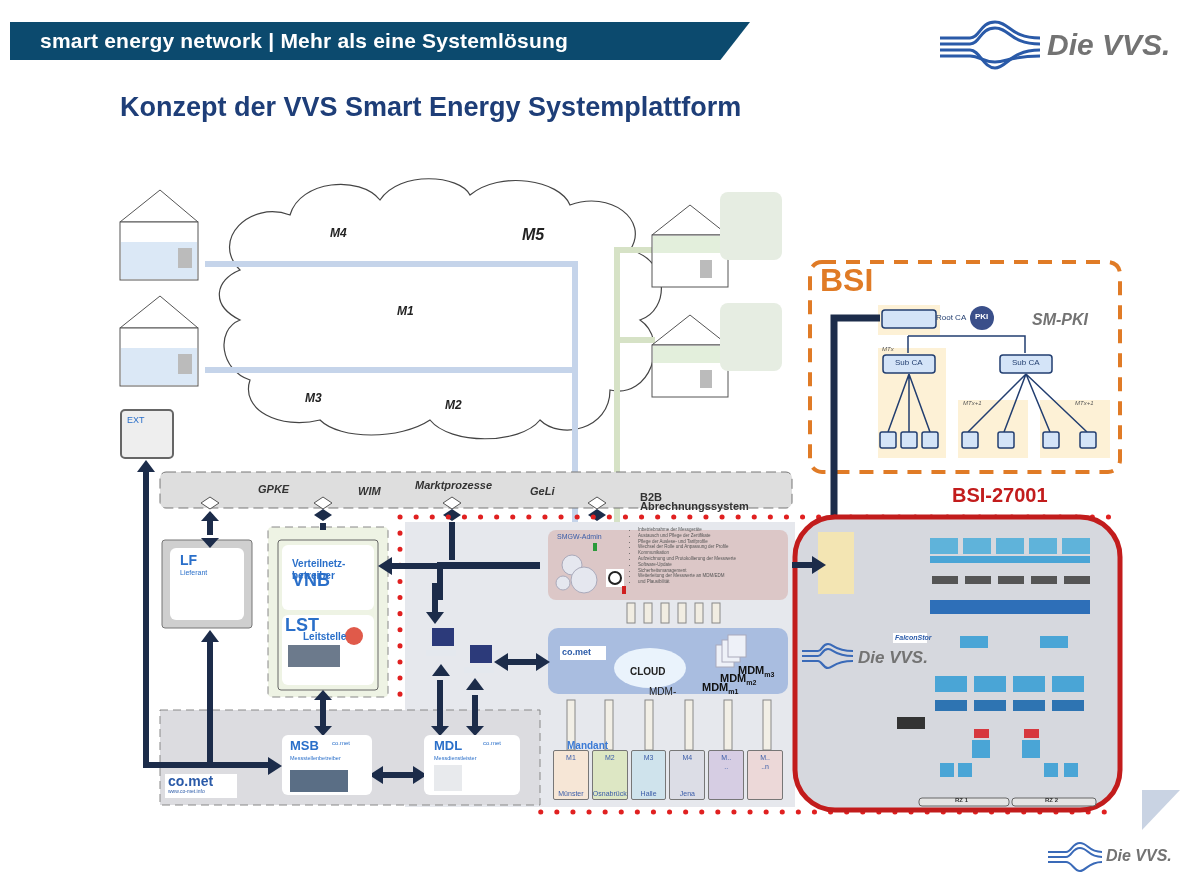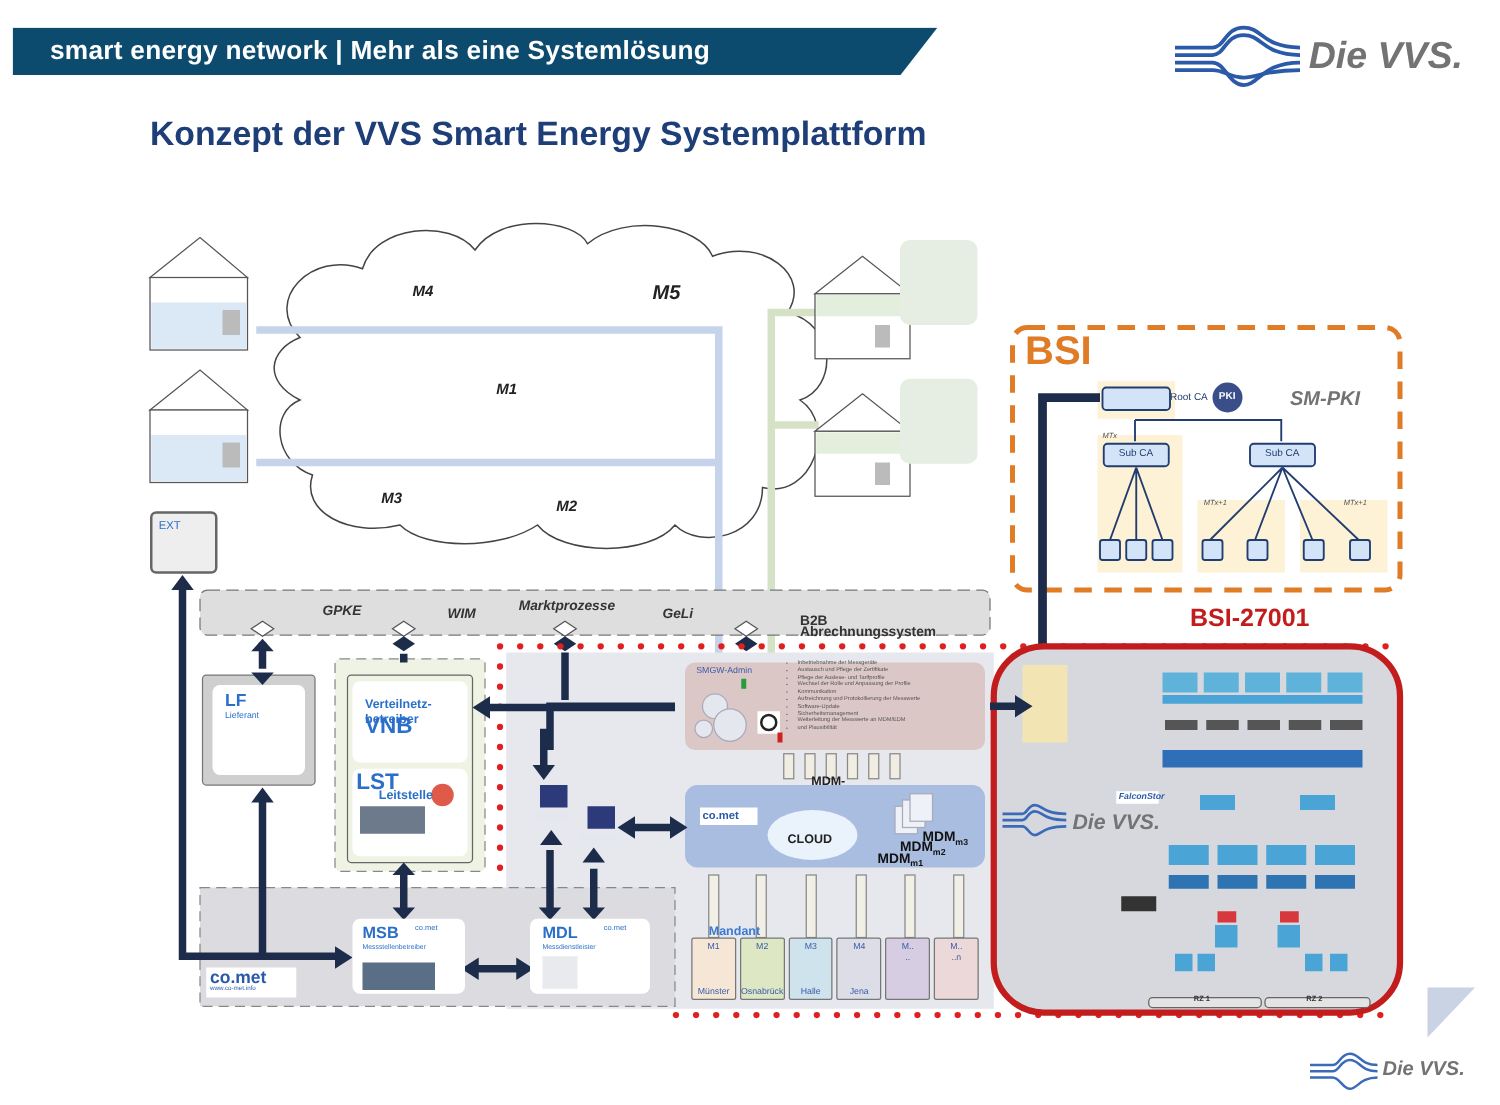--- a/index.html
+++ b/index.html
@@ -306,21 +306,21 @@
   <li>Wechsel der Rolle und Anpassung der Profile</li>
   <li>Kommunikation</li>
   <li>Aufzeichnung und Protokollierung der Messwerte</li>
   <li>Software-Update</li>
   <li>Sicherheitsmanagement</li>
   <li>Weiterleitung der Messwerte an MDM/EDM</li>
   <li>und Plausibilität</li>
 </ul>
 
 <div class="abs" style="left:562px;top:647px;font-size:9px;font-weight:bold;color:#2a5aa8;">co.met</div>
-<div class="abs" style="left:636px;top:620px;font-size:10px;font-weight:bold;color:#222;padding-left:13px;">MDM-</div>
+<div class="abs" style="left:636px;top:686px;font-size:10px;font-weight:normal;color:#222;padding-left:13px;">MDM-</div>
 <div class="abs" style="left:630px;top:666px;font-size:10px;font-weight:bold;color:#222;">CLOUD</div>
 <div class="abs" style="left:702px;top:681px;font-size:11px;font-weight:bold;color:#111;"><span>MDM</span><sub style="font-size:7px;">m1</sub></div>
 <div class="abs" style="left:720px;top:672px;font-size:11px;font-weight:bold;color:#111;"><span>MDM</span><sub style="font-size:7px;">m2</sub></div>
 <div class="abs" style="left:738px;top:664px;font-size:11px;font-weight:bold;color:#111;"><span>MDM</span><sub style="font-size:7px;">m3</sub></div>
 
 <div class="abs" style="left:567px;top:728px;width:44px;font-size:10px;font-weight:bold;color:#3a7ad6;line-height:11px;word-break:break-all;margin-top:12px;">Mandanten</div>
 <div class="abs" style="left:553px;top:750px;width:230px;height:50px;display:flex;gap:3px;">
   <div class="mand" style="flex:1;border:1px solid #777;border-radius:2px;background:#f6e6d6;text-align:center;font-size:7px;color:#3a5ca8;position:relative;">
     <div style="margin-top:3px;">M1</div>
     <div style="position:absolute;bottom:2px;width:100%;">Münster</div>

